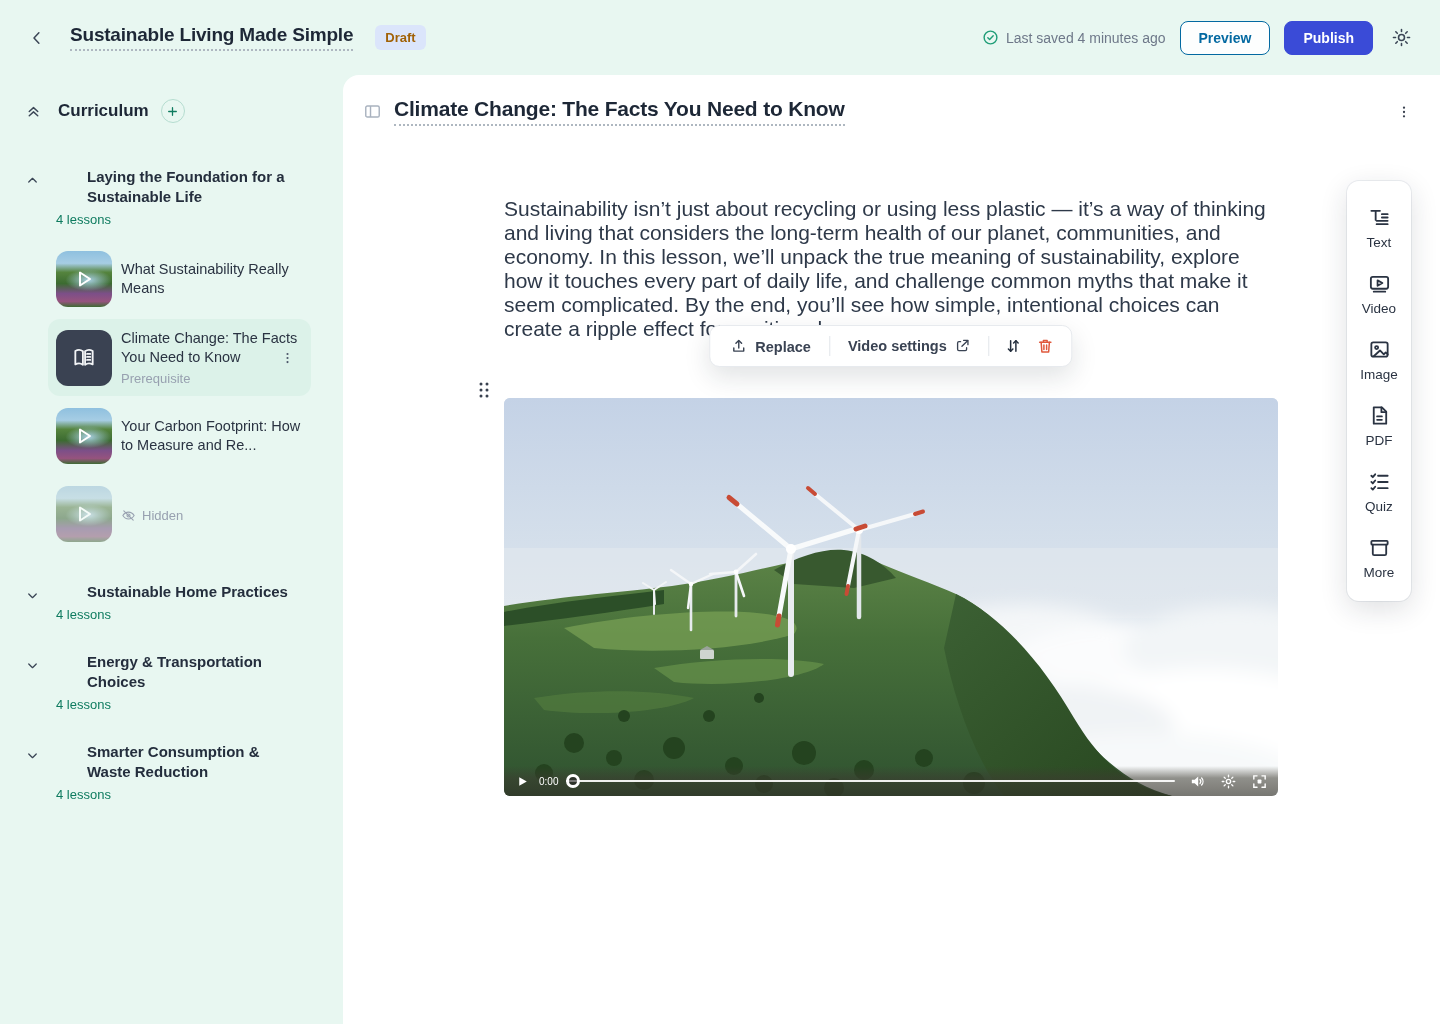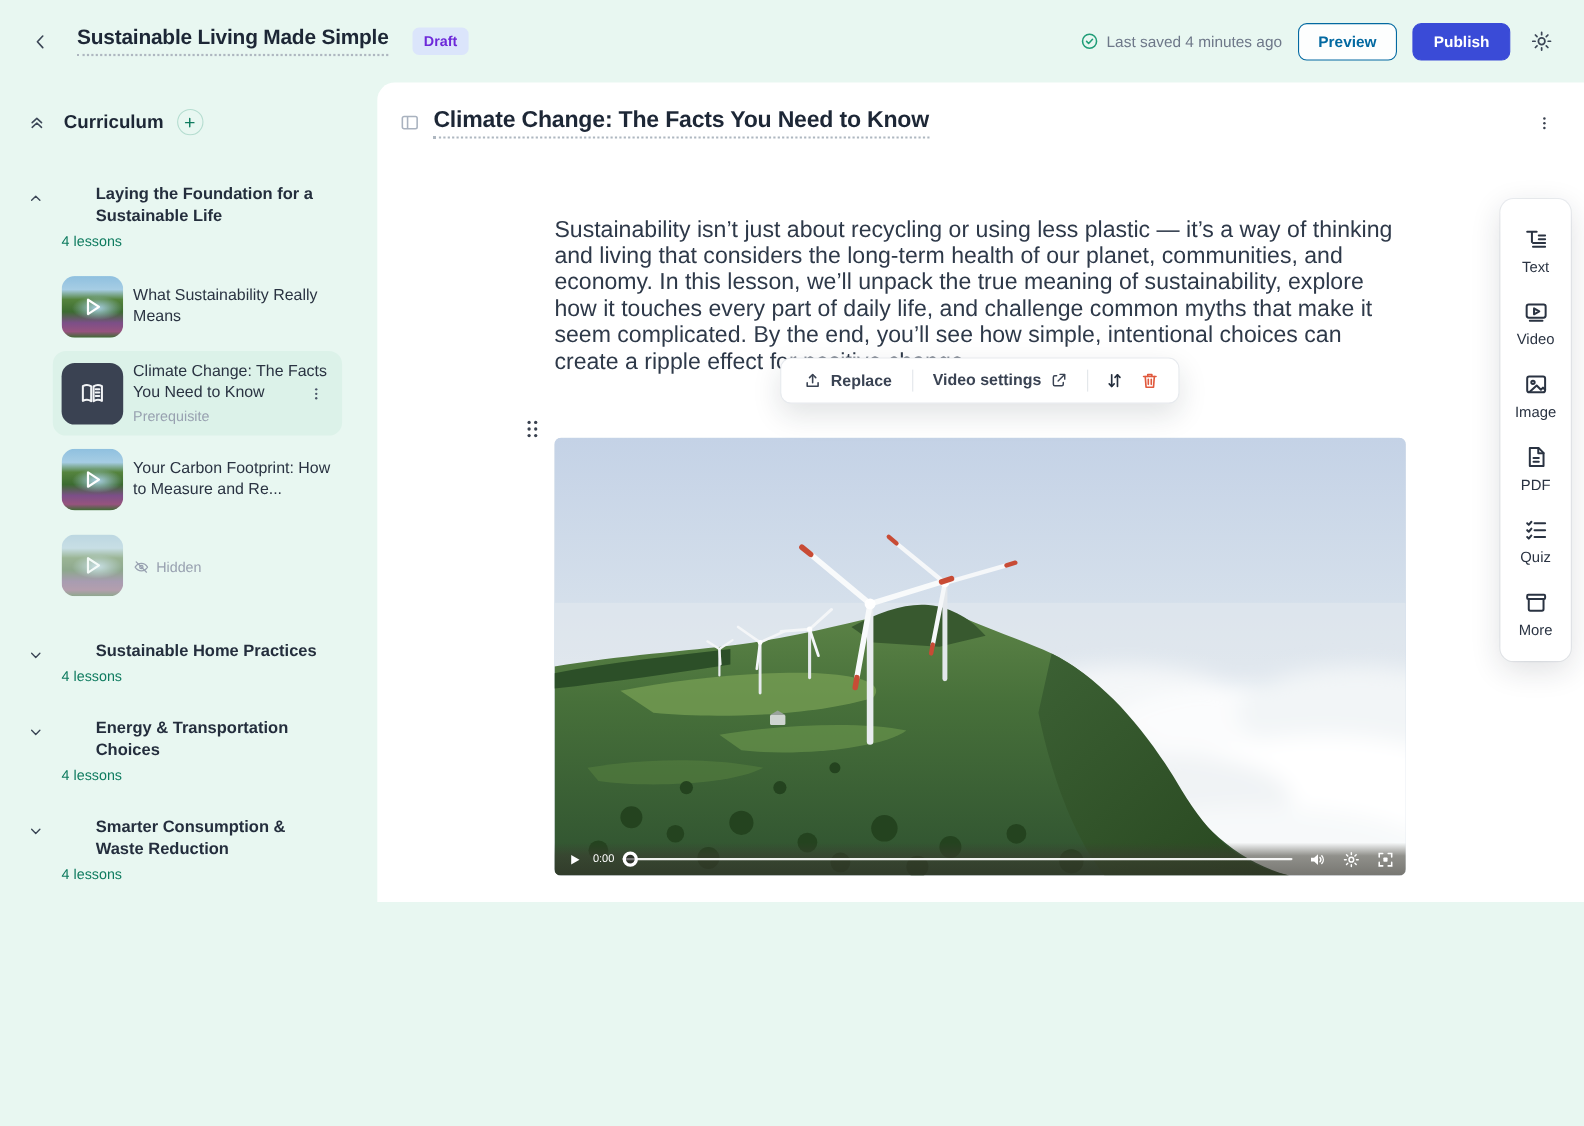--- a/index.html
+++ b/index.html
@@ -1,26 +1,26 @@
 <!DOCTYPE html>
 <html><head>
 <meta charset="utf-8">
 <style>
   * { margin:0; padding:0; box-sizing:border-box; }
   html,body { width:1440px; height:1024px; }
   body { font-family:"Liberation Sans","DejaVu Sans",sans-serif; background:#e8f7f1; color:#242e3d; }
-  #app { position:relative; width:1440px; height:820px; overflow:hidden;text-decoration:underline; }
+  #app { position:relative; width:1440px; height:1024px; overflow:hidden;text-decoration:underline; }
 
   
   .topbar { position:absolute; top:0; left:0; width:1440px; height:75px;
             display:flex; align-items:center; padding:0 24px; gap:12px; }
   .icon-btn { background:none; border:none; cursor:pointer; display:flex; align-items:center; justify-content:center; padding:4px; }
   .course-title { font-size:19px; font-weight:700; letter-spacing:-.2px; color:#1d2736;
                   border-bottom:2px dotted #aeb7c0; padding-bottom:3px; margin-left:8px; }
-  .badge-draft { margin-left:10px; background:#dbe5fb; color:#6d28d9; font-size:13px; font-weight:600;
+  .badge-draft { margin-left:10px; background:#dbe5fb; color:#a16207; font-size:13px; font-weight:600;
                  padding:5px 10px; border-radius:6px; }
   .topbar-right { margin-left:auto; display:flex; align-items:center; gap:14px; }
   .saved { display:flex; align-items:center; gap:7px; color:#6e7889; font-size:14px; }
   .btn { font-family:inherit; font-size:14px; font-weight:600; border-radius:8px; padding:8px 18px; cursor:pointer; }
   .btn-secondary { background:#fdfefe; color:#0369a1; border:1px solid #0369a1; }
   .btn-primary { background:#3a4bd7; color:#ffffff; border:1px solid #3a4bd7; }
 
   
   .sidebar { position:absolute; top:75px; left:0; width:343px; bottom:0; padding:16px 16px 0 0; overflow:hidden; }
   .curriculum-head { display:flex; align-items:center; padding:8px 0 8px 25px; gap:0; }
@@ -71,21 +71,21 @@
            background:linear-gradient(180deg, rgba(60,58,48,0) 0%, rgba(60,58,48,.55) 40%, rgba(50,48,40,.65) 100%);
            padding:0 10px; gap:8px; }
   .vtime { color:#fff; font-size:10px; }
   .vtrack { position:relative; flex:1; height:14px; display:flex; align-items:center; }
   .vline { height:2px; background:rgba(255,255,255,.92); width:100%; border-radius:2px; }
   .vknob { position:absolute; left:0; top:50%; transform:translate(0,-50%); width:14px; height:14px;
            border:3px solid #fff; border-radius:50%; background:rgba(40,40,40,.6); }
   .vicons { display:flex; align-items:center; gap:14px; margin-left:6px; }
 
   
-  .insert-bar { position:absolute; right:12px; top:181px; width:64px; background:#fff; border-radius:12px;
+  .insert-bar { position:absolute; right:29px; top:181px; width:64px; background:#fff; border-radius:12px;
                 box-shadow:0 8px 28px rgba(25,35,50,.14), 0 0 0 1px #eef0f3; padding:14px 0 10px; display:flex;
                 flex-direction:column; align-items:center; z-index:6; }
   .ins-item { display:flex; flex-direction:column; align-items:center; gap:6px; padding:11px 0; width:100%;
               background:none; border:none; cursor:pointer; font-family:inherit; }
   .ins-label { font-size:13.5px; font-weight:500; color:#2a3342; }
 
   svg { display:block; }
 </style>
 </head>
 <body>

